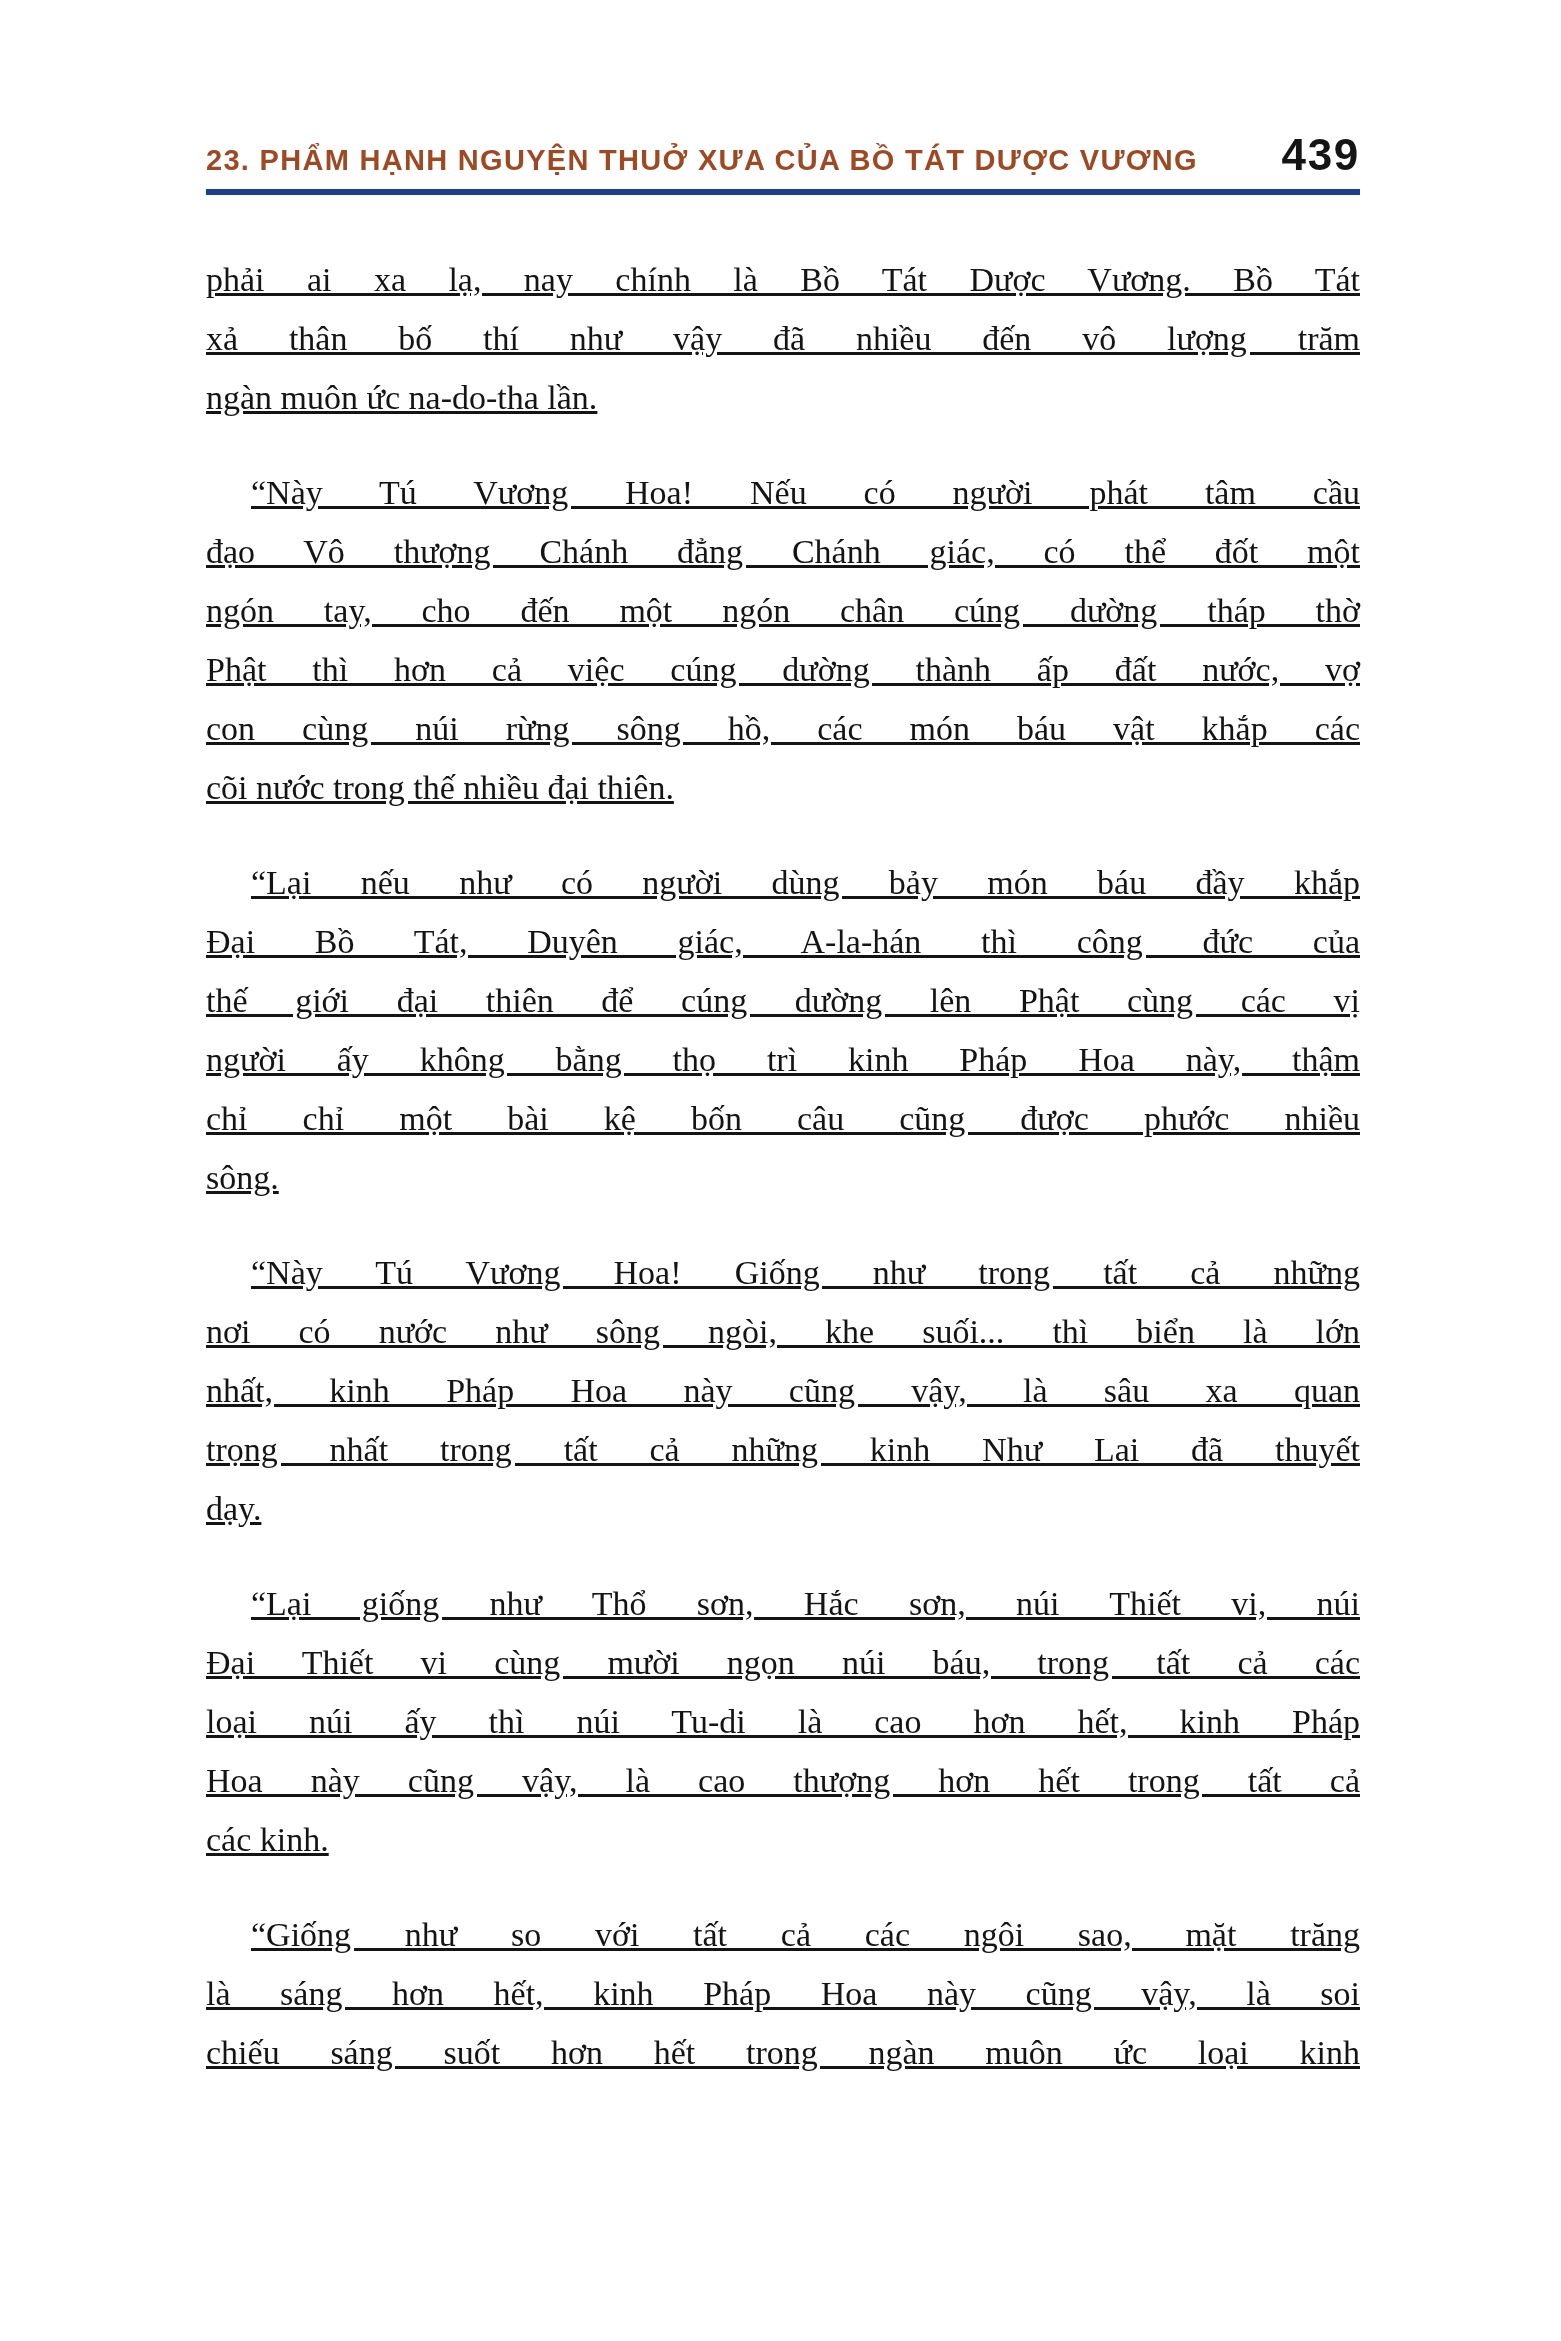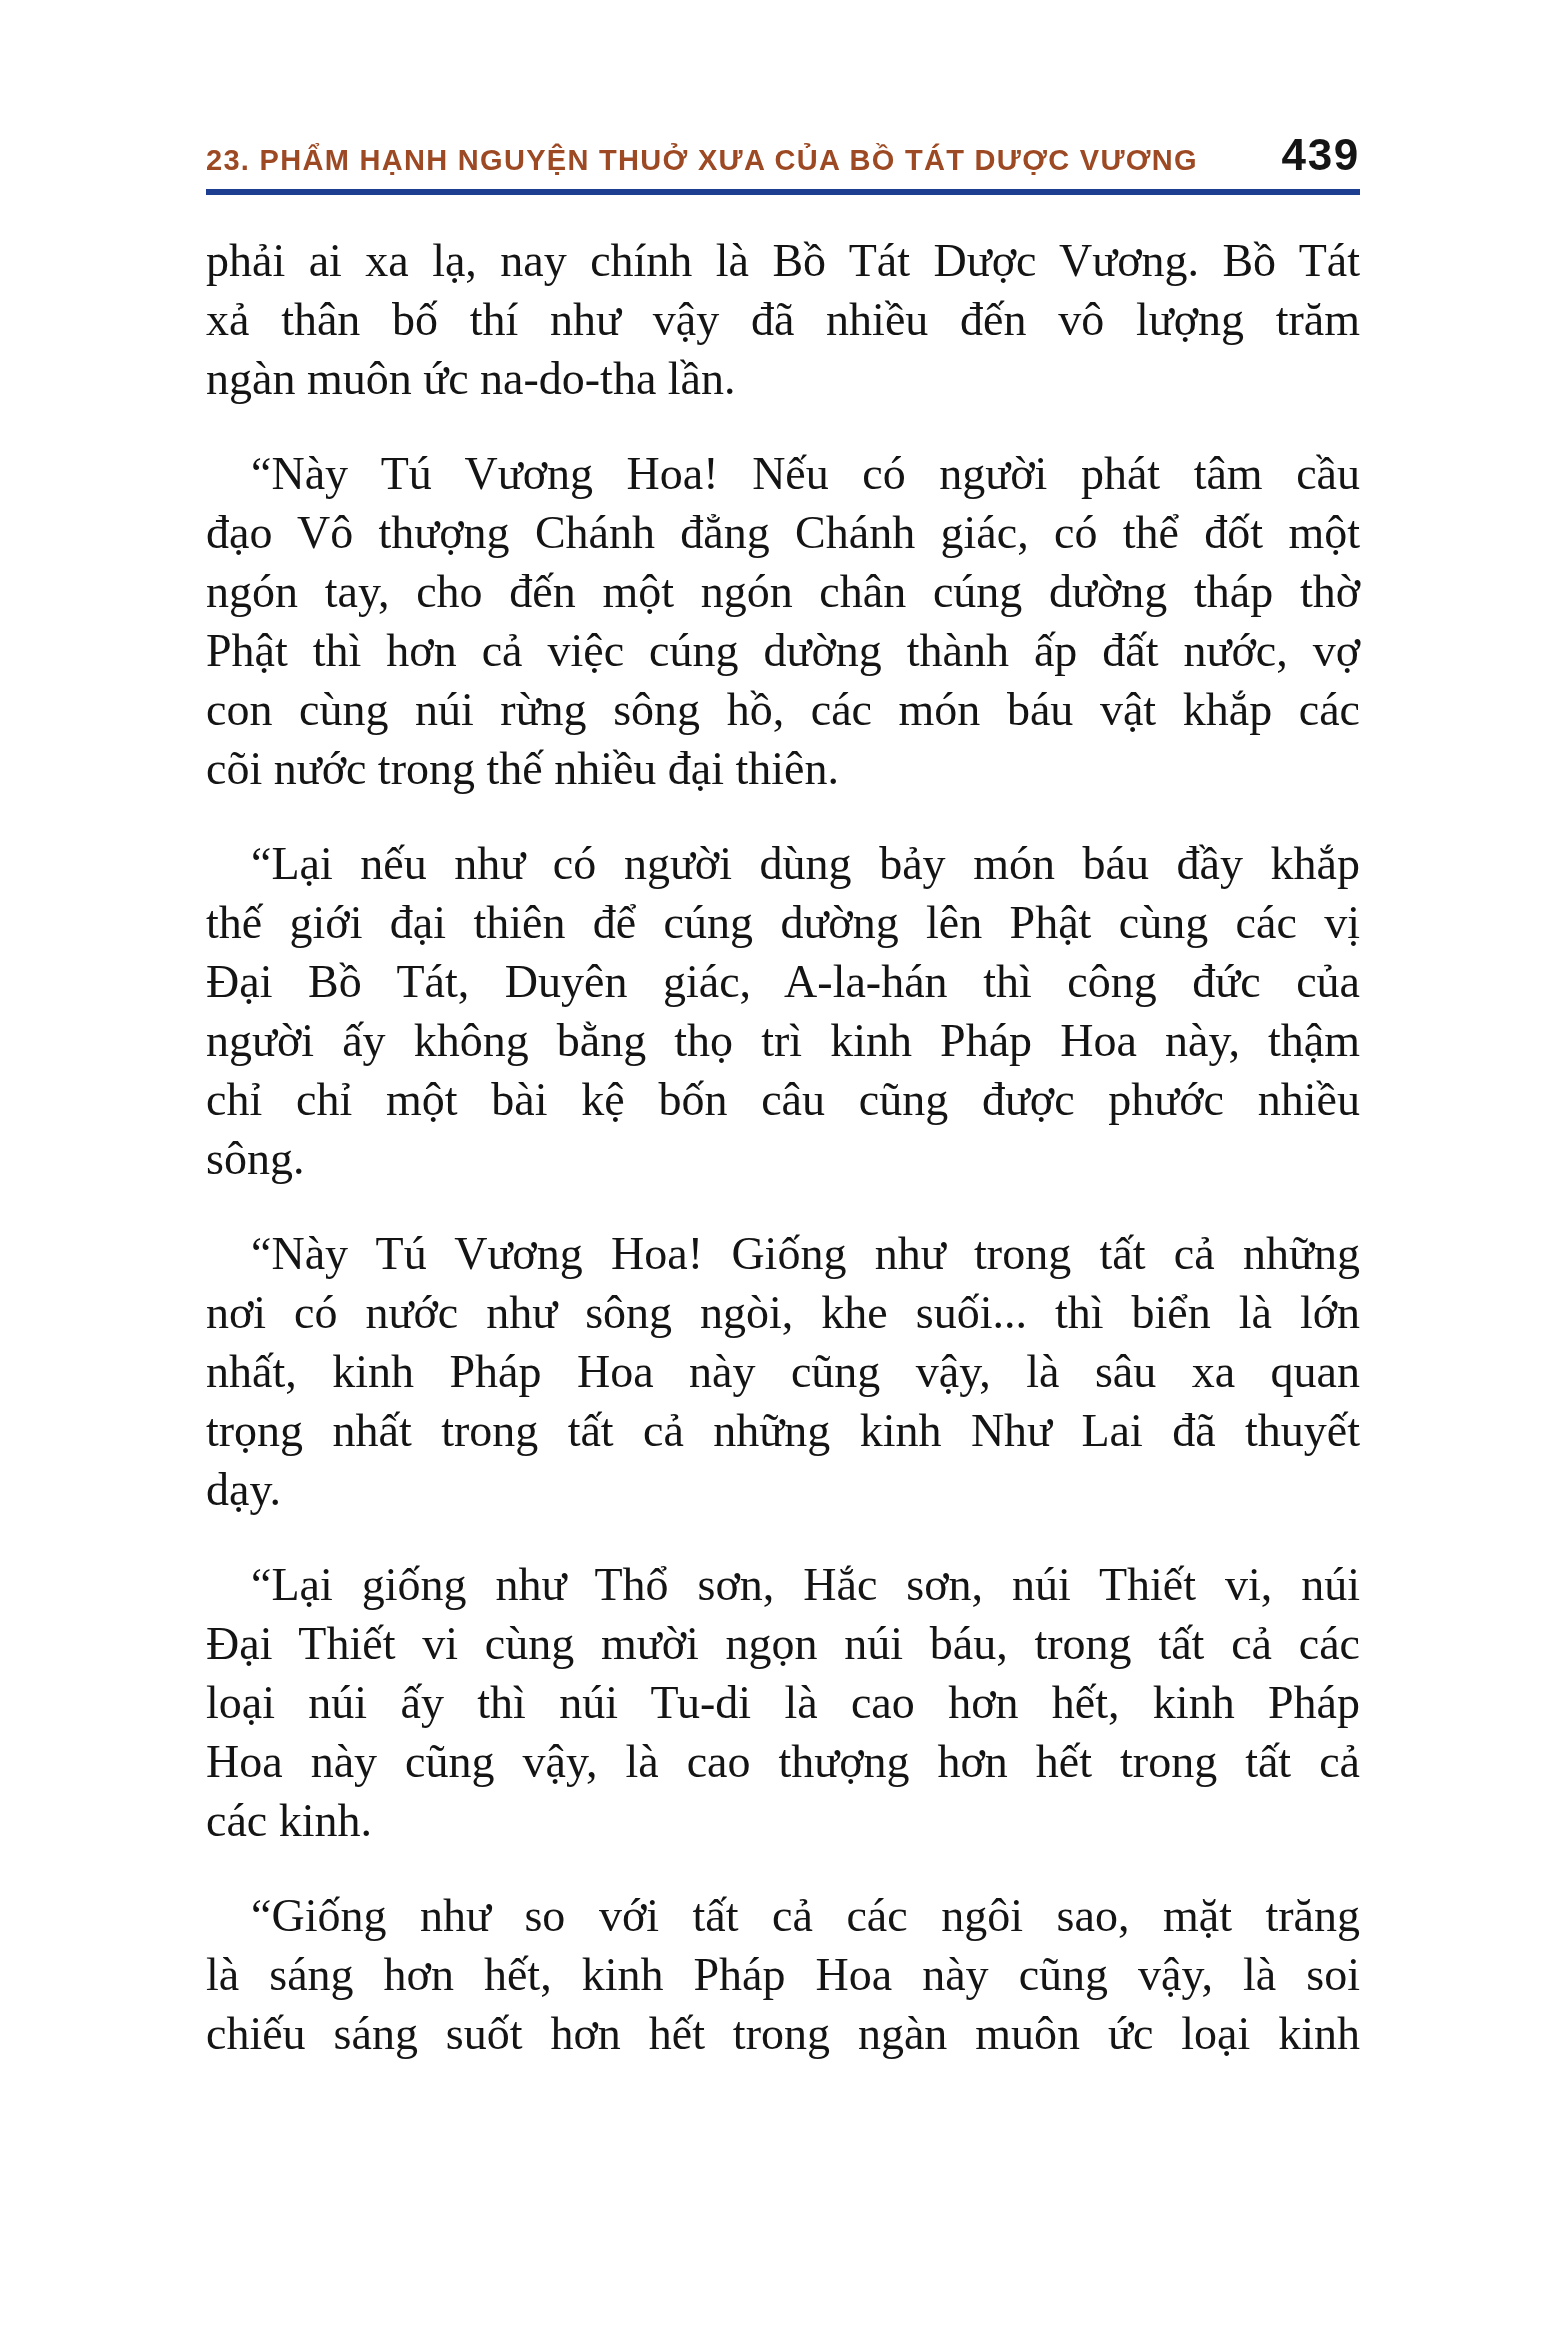--- a/index.html
+++ b/index.html
@@ -40,24 +40,25 @@
     font-size: 44px;
     letter-spacing: 1.7px;
     color: #151515;
   }
   .header-rule {
     margin-top: 8.7px;
     height: 6px;
     background: #1e3e91;
   }
   .page-body {
-    margin-top: 36px;
+    margin-top: 55px;
     color: #141414;
-    font-size: 46px;
+    font-size: 34px;
     line-height: 59px;
+    text-decoration: underline;
   }
   .paragraph {
     margin: 0;
   }
   .paragraph + .paragraph {
     margin-top: 36px;
   }
   .line {
     text-align: justify;
     text-align-last: justify;
@@ -88,22 +89,22 @@
       <div class="paragraph">
         <div class="line line--indent">“Này Tú Vương Hoa! Nếu có người phát tâm cầu</div>
         <div class="line">đạo Vô thượng Chánh đẳng Chánh giác, có thể đốt một</div>
         <div class="line">ngón tay, cho đến một ngón chân cúng dường tháp thờ</div>
         <div class="line">Phật thì hơn cả việc cúng dường thành ấp đất nước, vợ</div>
         <div class="line">con cùng núi rừng sông hồ, các món báu vật khắp các</div>
         <div class="line line--last">cõi nước trong thế nhiều đại thiên.</div>
       </div>
       <div class="paragraph">
         <div class="line line--indent">“Lại nếu như có người dùng bảy món báu đầy khắp</div>
+        <div class="line">Đại Bồ Tát, Duyên giác, A-la-hán thì công đức của</div>
         <div class="line">thế giới đại thiên để cúng dường lên Phật cùng các vị</div>
-        <div class="line">Đại Bồ Tát, Duyên giác, A-la-hán thì công đức của</div>
         <div class="line">người ấy không bằng thọ trì kinh Pháp Hoa này, thậm</div>
         <div class="line">chỉ chỉ một bài kệ bốn câu cũng được phước nhiều</div>
         <div class="line line--last">sông.</div>
       </div>
       <div class="paragraph">
         <div class="line line--indent">“Này Tú Vương Hoa! Giống như trong tất cả những</div>
         <div class="line">nơi có nước như sông ngòi, khe suối... thì biển là lớn</div>
         <div class="line">nhất, kinh Pháp Hoa này cũng vậy, là sâu xa quan</div>
         <div class="line">trọng nhất trong tất cả những kinh Như Lai đã thuyết</div>
         <div class="line line--last">dạy.</div>

